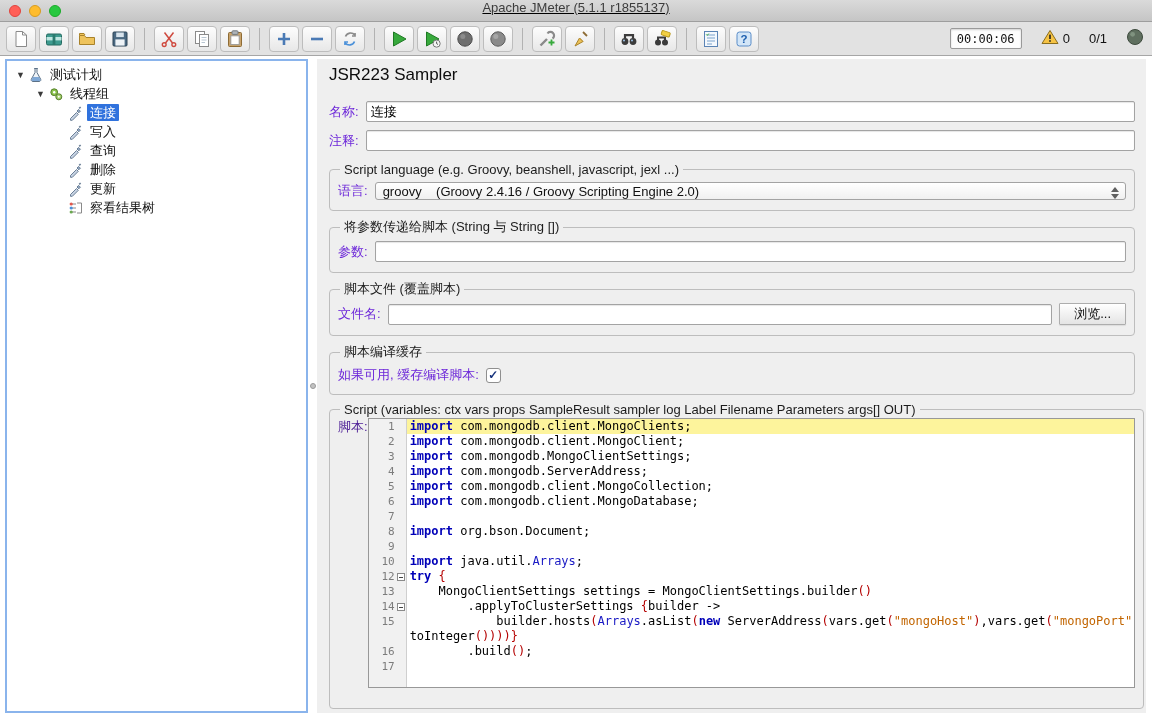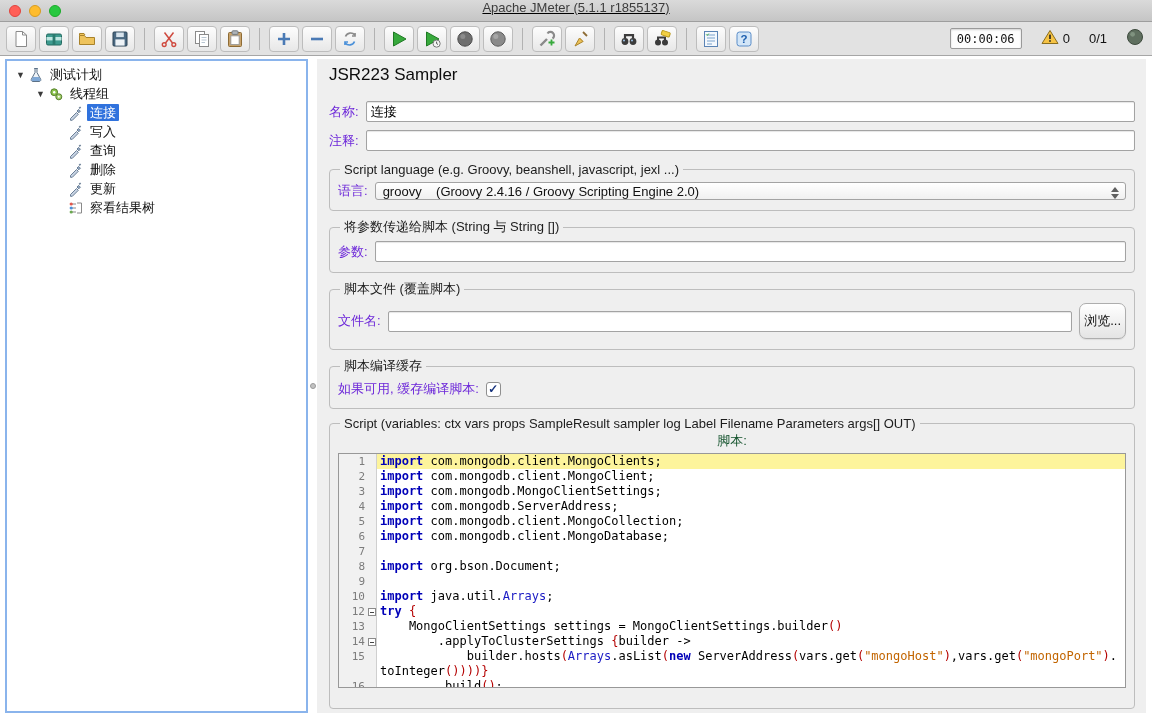--- a/index.html
+++ b/index.html
@@ -41,31 +41,31 @@
   .tree-label { padding:1px 3px; line-height:15px; border-radius:1px; }
   .tree-label.selected { background:#3072dd; color:#fff; }
 
   
   .panel-title { font-size:17px; color:#0d0d0d; margin:4px 0 12px; }
   .form-row { display:flex; align-items:center; gap:7px; margin:4px 0; }
   .lbl { font-size:13px; color:#6d28d9; white-space:nowrap; }
   .txt { flex:1; height:21px; border:1px solid #a3a3a3; border-radius:2px; background:#fff; font-size:13px; font-family:"Liberation Sans",sans-serif; padding:0 4px; box-shadow:inset 0 1px 1px rgba(0,0,0,.1); outline:none; }
   .fs { border:1px solid #bdbdbd; border-radius:4px; margin-top:7px; padding:1px 8px 6px; background:transparent; }
   .fs legend { font-size:13px; color:#1c1c1c; padding:0 4px; margin-left:2px; }
-  .mac-btn { font-size:13px; height:36px; padding:0 4px; border:1px solid #adadad; border-radius:7px; background:linear-gradient(#ffffff,#e4e4e4); box-shadow:0 1px 1px rgba(0,0,0,.08); color:#111; cursor:default; }
+  .mac-btn { font-size:13px; height:22px; padding:0 14px; border:1px solid #adadad; border-radius:1px; background:linear-gradient(#ffffff,#e4e4e4); box-shadow:0 1px 1px rgba(0,0,0,.08); color:#111; cursor:default; }
   .combo { flex:1; height:18px; border:1px solid #a3a3a3; border-radius:3px; background:linear-gradient(#ffffff,#f0f0f0); display:flex; align-items:center; padding:0 24px 0 7px; position:relative; font-size:13px; color:#111; }
   .combo-text { white-space:pre; overflow:hidden; }
   .combo-arrows { position:absolute; right:6px; top:4px; display:flex; flex-direction:column; gap:2px; }
   .combo-arrows .up { width:0; height:0; border-left:4px solid transparent; border-right:4px solid transparent; border-bottom:5px solid #5f5f5f; }
   .combo-arrows .dn { width:0; height:0; border-left:4px solid transparent; border-right:4px solid transparent; border-top:5px solid #5f5f5f; }
   .checkbox { width:15px; height:15px; border:1px solid #8f8f8f; border-radius:3px; background:#fff; display:inline-flex; align-items:center; justify-content:center; font-size:12px; font-weight:bold; color:#17337d; line-height:1; }
 
   
-  .script-fs { flex:1; display:flex; flex-direction:column; overflow:hidden; padding-bottom:20px; }
-  .script-label { text-align:center; font-size:13px; color:#14532d; margin:0 0 3px; }
+  .script-fs { flex:1; display:flex; flex-direction:row; overflow:hidden; padding-bottom:20px; }
+  .script-label { text-align:center; font-size:13px; color:#4c1d95; margin:0 0 3px; }
   .editor { flex:1; border:1px solid #989898; overflow:hidden; font-family:"DejaVu Sans Mono",monospace; font-size:12px; line-height:15px;
             background:linear-gradient(to right,#f1f1f1 37px,#cfcfcf 37px,#cfcfcf 38px,#ffffff 38px); }
   .cl { display:flex; height:15px; }
   .gut { width:38px; flex:0 0 38px; display:flex; align-items:center; }
   .num { flex:1; text-align:right; color:#7c7c7c; font-size:11px; padding-right:1px; }
   .foldc { width:11px; flex:0 0 11px; display:flex; align-items:center; justify-content:center; }
   .fold-box { width:8px; height:8px; border:1px solid #8a8a8a; background:#fff; position:relative; display:inline-block; }
   .fold-box:after { content:""; position:absolute; left:1px; right:1px; top:3px; height:1px; background:#444; }
   .code { flex:1; white-space:pre; padding-left:3px; color:#000; }
   .cl.hl .code { background:#fdf49c; }

